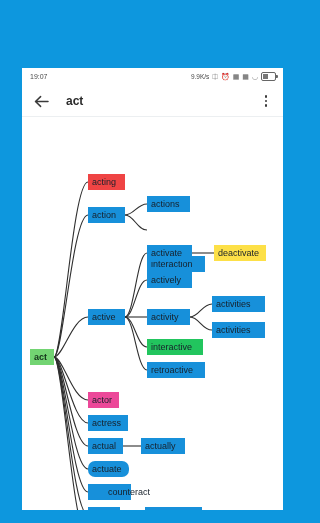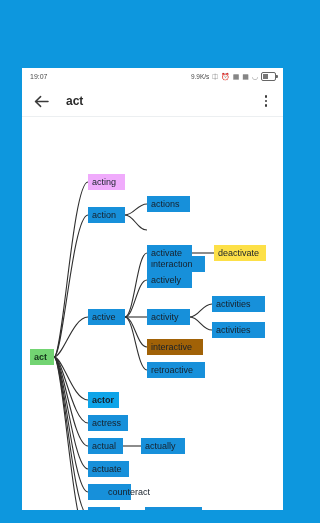--- a/index.html
+++ b/index.html
@@ -250,21 +250,21 @@
           <path d="M170 136 L192 136" fill="none" stroke="#2f2f2f" stroke-width="1.1"></path>
           <path d="M168 200 C177 200 180.1 187 190 187" fill="none" stroke="#2f2f2f" stroke-width="1.1"></path>
           <path d="M168 200 C177 200 180.1 213 190 213" fill="none" stroke="#2f2f2f" stroke-width="1.1"></path>
           <path d="M101 329 L119 329" fill="none" stroke="#2f2f2f" stroke-width="1.1"></path>
           <path d="M98 398 L123 398" fill="none" stroke="#2f2f2f" stroke-width="1.1"></path>
         </svg>
       <div id="nodes">
           <div class="node root" style="left: 8px; top: 232px; width: 24px; background: rgb(114, 212, 114);">
             <span>act</span>
           </div>
-          <div class="node" style="left: 66px; top: 57px; width: 37px; background: #f0abfc;">
+          <div class="node" style="left: 66px; top: 57px; width: 37px; background: #ef4444;">
             <span>acting</span>
           </div>
           <div class="node" style="left: 66px; top: 90px; width: 37px; background: rgb(23, 144, 218);">
             <span>action</span>
           </div>
           <div class="node" style="left: 125px; top: 79px; width: 43px; background: rgb(23, 144, 218);">
             <span>actions</span>
           </div>
           <div class="node" style="left: 125px; top: 105px; width: 58px; background: rgb(23, 144, 218); margin-top: 34px;">
             <span>interaction</span>
@@ -283,39 +283,39 @@
           </div>
           <div class="node" style="left: 125px; top: 192px; width: 43px; background: rgb(23, 144, 218);">
             <span>activity</span>
           </div>
           <div class="node" style="left: 190px; top: 179px; width: 53px; overflow: hidden; background: rgb(23, 144, 218);">
             <span>activities</span>
           </div>
           <div class="node" style="left: 190px; top: 205px; width: 53px; overflow: hidden; background: rgb(23, 144, 218);">
             <span>activities</span>
           </div>
-          <div class="node" style="left: 125px; top: 222px; width: 56px; background: #a16207;">
+          <div class="node" style="left: 125px; top: 222px; width: 56px; background: #22c55e;">
             <span>interactive</span>
           </div>
           <div class="node" style="left: 125px; top: 245px; width: 58px; background: rgb(23, 144, 218);">
             <span>retroactive</span>
           </div>
-          <div class="node" style="left: 66px; top: 275px; width: 31px; background: #0ea5e9; font-weight: bold;">
+          <div class="node" style="left: 66px; top: 275px; width: 31px; background: #ec4899;">
             <span>actor</span>
           </div>
           <div class="node" style="left: 66px; top: 298px; width: 40px; background: rgb(23, 144, 218);">
             <span>actress</span>
           </div>
           <div class="node" style="left: 66px; top: 321px; width: 35px; background: rgb(23, 144, 218);">
             <span>actual</span>
           </div>
           <div class="node" style="left: 119px; top: 321px; width: 44px; background: rgb(23, 144, 218);">
             <span>actually</span>
           </div>
-          <div class="node" style="left: 66px; top: 344px; width: 41px; background: rgb(23, 144, 218);">
+          <div class="node" style="left: 66px; top: 344px; width: 41px; background: rgb(23, 144, 218); border-radius: 7px;">
             <span>actuate</span>
           </div>
           <div class="node" style="left: 66px; top: 367px; width: 43px; background: rgb(23, 144, 218); padding-left: 20px;">
             <span>counteract</span>
           </div>
           <div class="node" style="left: 66px; top: 390px; width: 32px; background: rgb(23, 144, 218);"></div>
           <div class="node" style="left: 123px; top: 390px; width: 57px; background: rgb(23, 144, 218);"></div>
         </div>
     </div>
 

